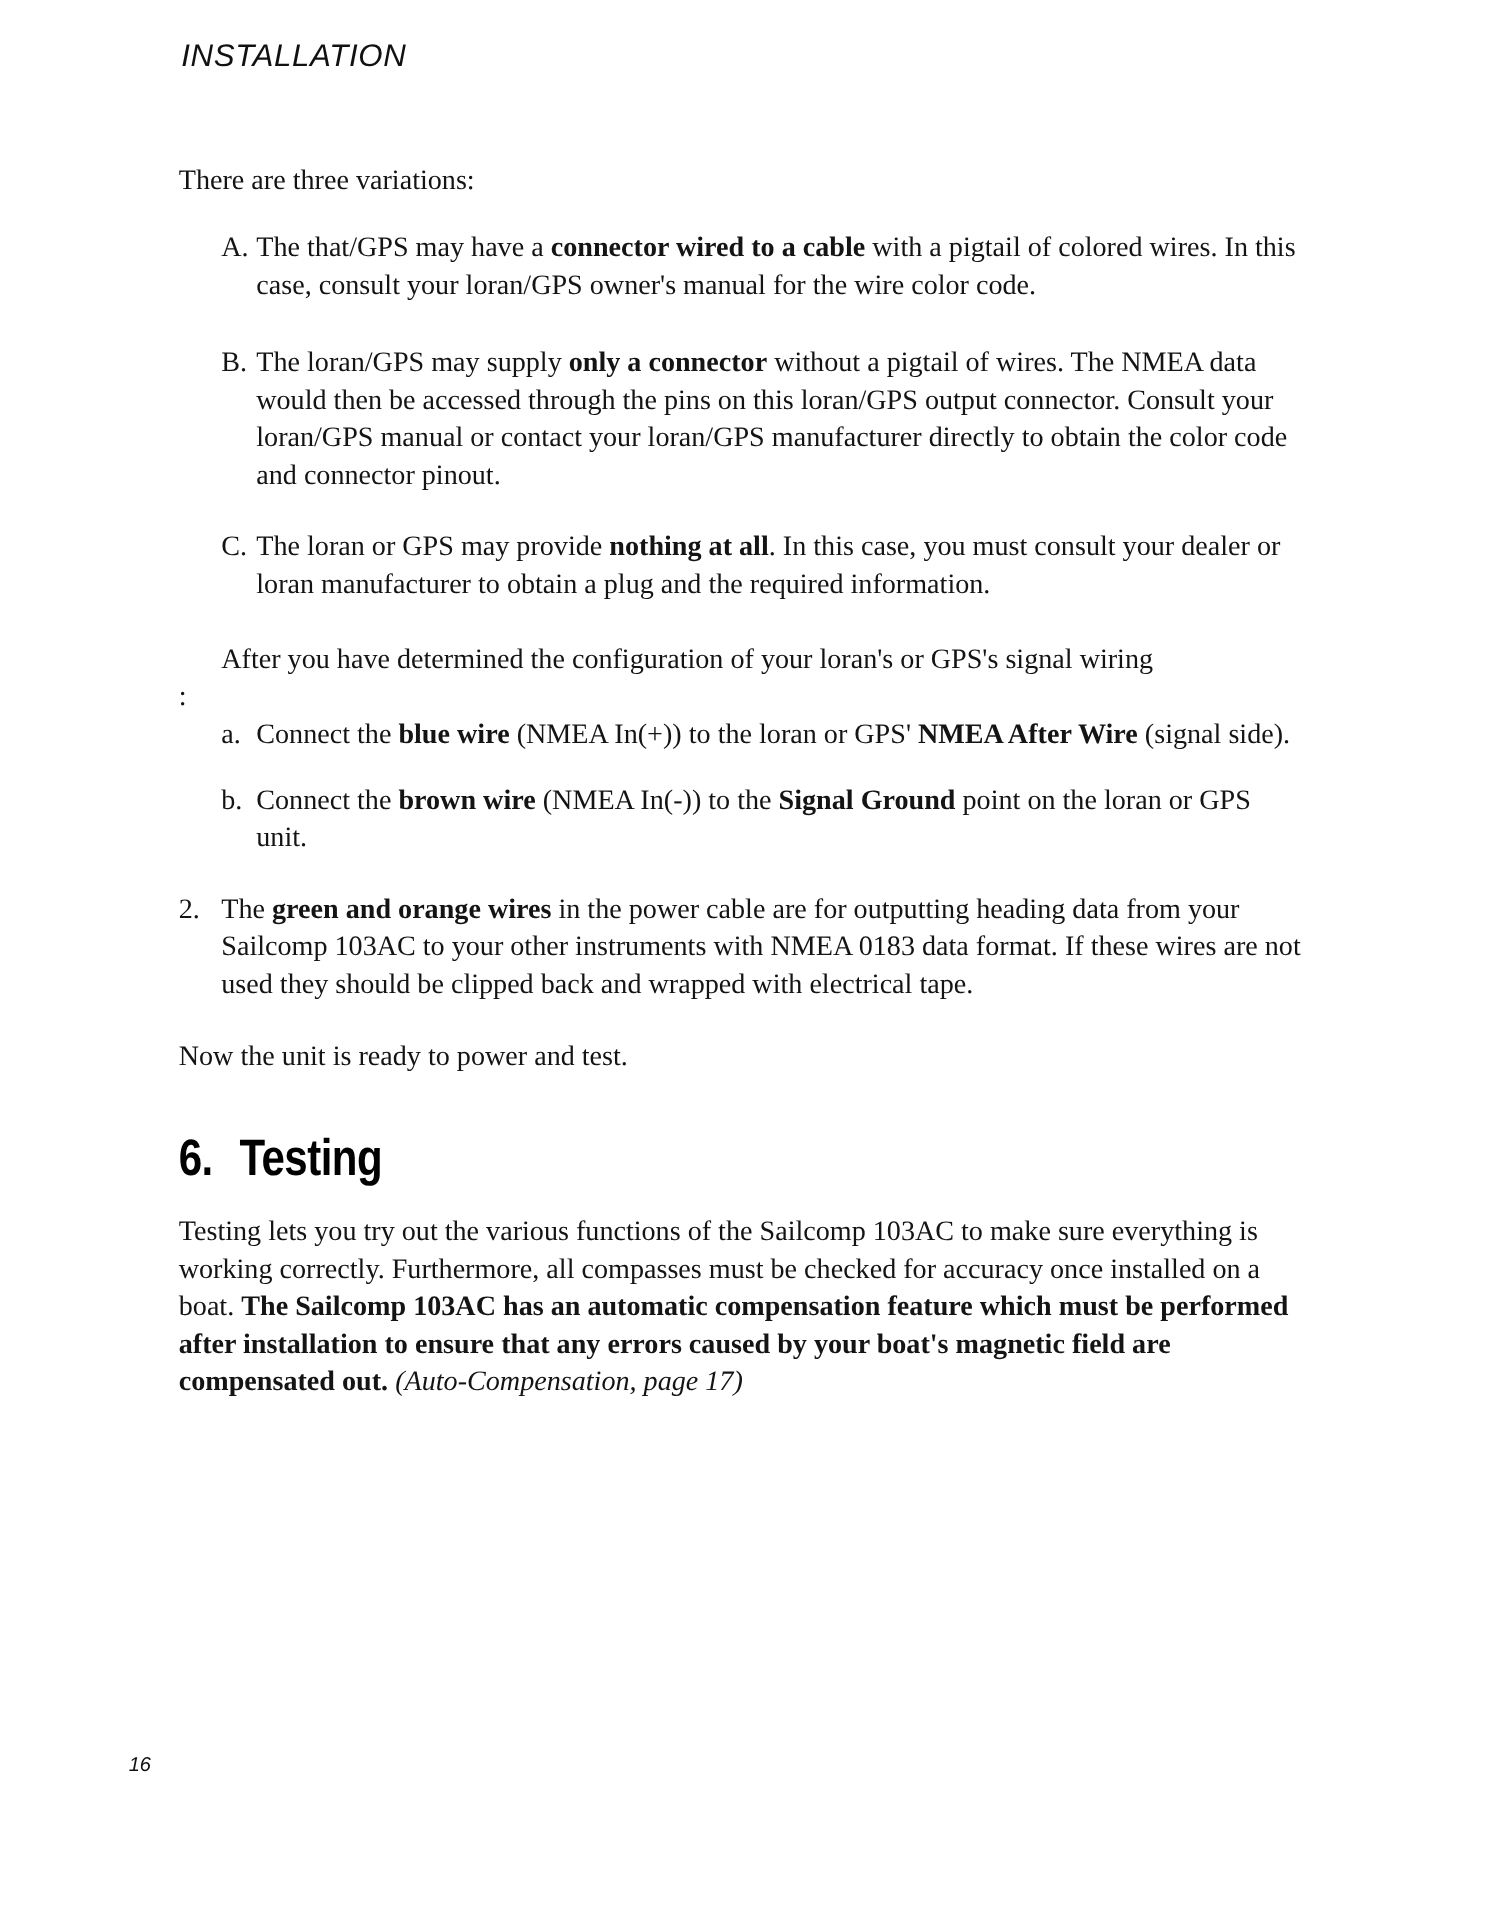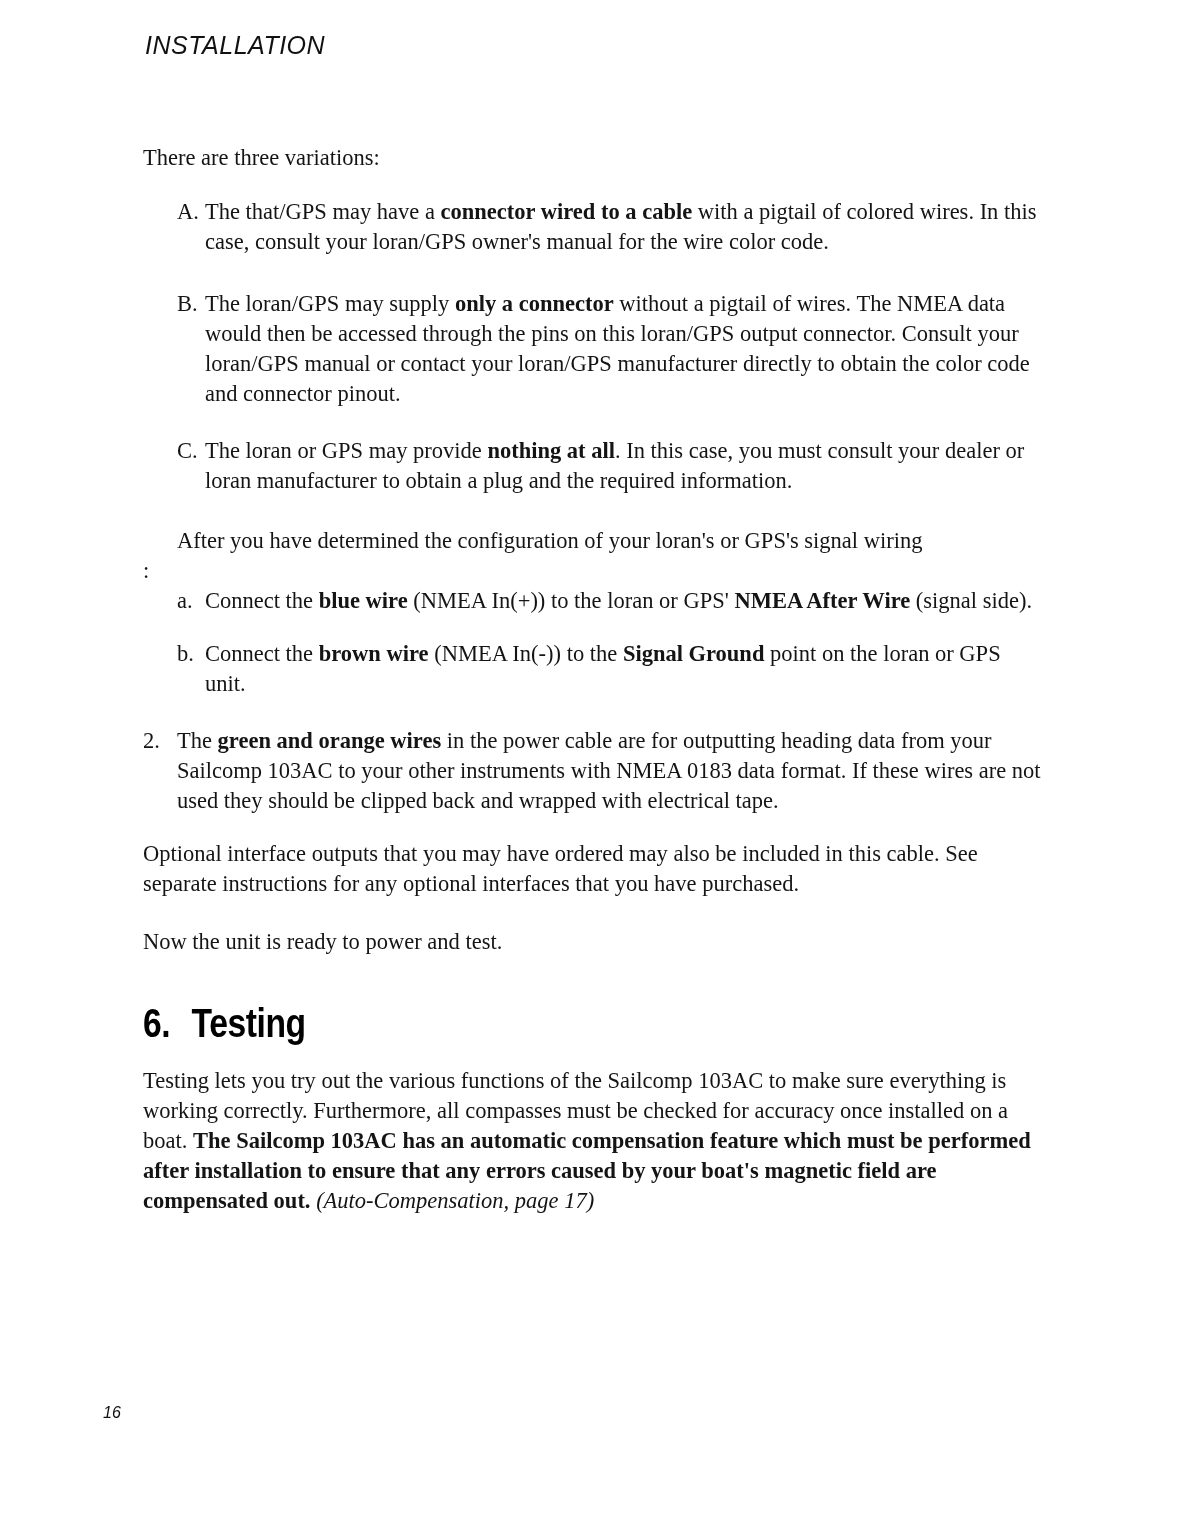--- a/index.html
+++ b/index.html
@@ -21,21 +21,21 @@
     top:30px;
     font-family:"Liberation Sans", sans-serif;
     font-style:italic;
     font-size:25px;
     letter-spacing:0.5px;
     color:#111;
   }
   .content{
     position:absolute;
     left:143px;
-    top:143px;
+    top:129px;
     width:902px;
   }
   .content p{margin:0;}
   .li{display:flex;}
   .li .marker{flex:none;width:28px;margin-left:34px;}
   .li .body{flex:1;}
   .li2{display:flex;}
   .li2 .marker{flex:none;width:34px;}
   .li2 .body{flex:1;}
   .after-para{margin-left:34px !important;margin-top:30px !important;}
@@ -113,21 +113,20 @@
     <div class="li mt23">
       <span class="marker">b.</span>
       <span class="body"><span>Connect the </span><span class="b">brown wire</span><span> (NMEA In(-)) to the </span><span class="b">Signal Ground</span><span> point on the loran or GPS unit.</span></span>
     </div>
 
     <div class="li2 mt27">
       <span class="marker">2.</span>
       <span class="body"><span>The </span><span class="b">green and orange wires</span><span> in the power cable are for outputting heading data from your Sailcomp 103AC to your other instruments with NMEA 0183 data  format. If these wires are not used they  should be clipped back and wrapped with electrical tape.</span></span>
     </div>
 
-    <p class="mt23">Optional interface outputs that you may have ordered may also be included in this cable.  See separate instructions for any optional interfaces that you have purchased.</p>
 
     <p class="mt28">Now the unit is ready to power and test.</p>
 
     <h2 class="section-heading" style="margin-bottom:0;">
       <span class="heading-inner"><span class="num">6.</span><span>Testing</span></span>
     </h2>
 
     <p class="testing-para"><span>Testing lets you try out the various functions of the Sailcomp 103AC to make sure everything is working correctly.  Furthermore, all compasses must be checked for accuracy once installed on a boat. </span><span class="b">The Sailcomp 103AC has an automatic compensation feature which must be performed after installation to ensure that any errors caused by your boat's magnetic field are compensated out.</span><span> </span><span class="i">(Auto-Compensation, page 17)</span></p>
 
   </div>

